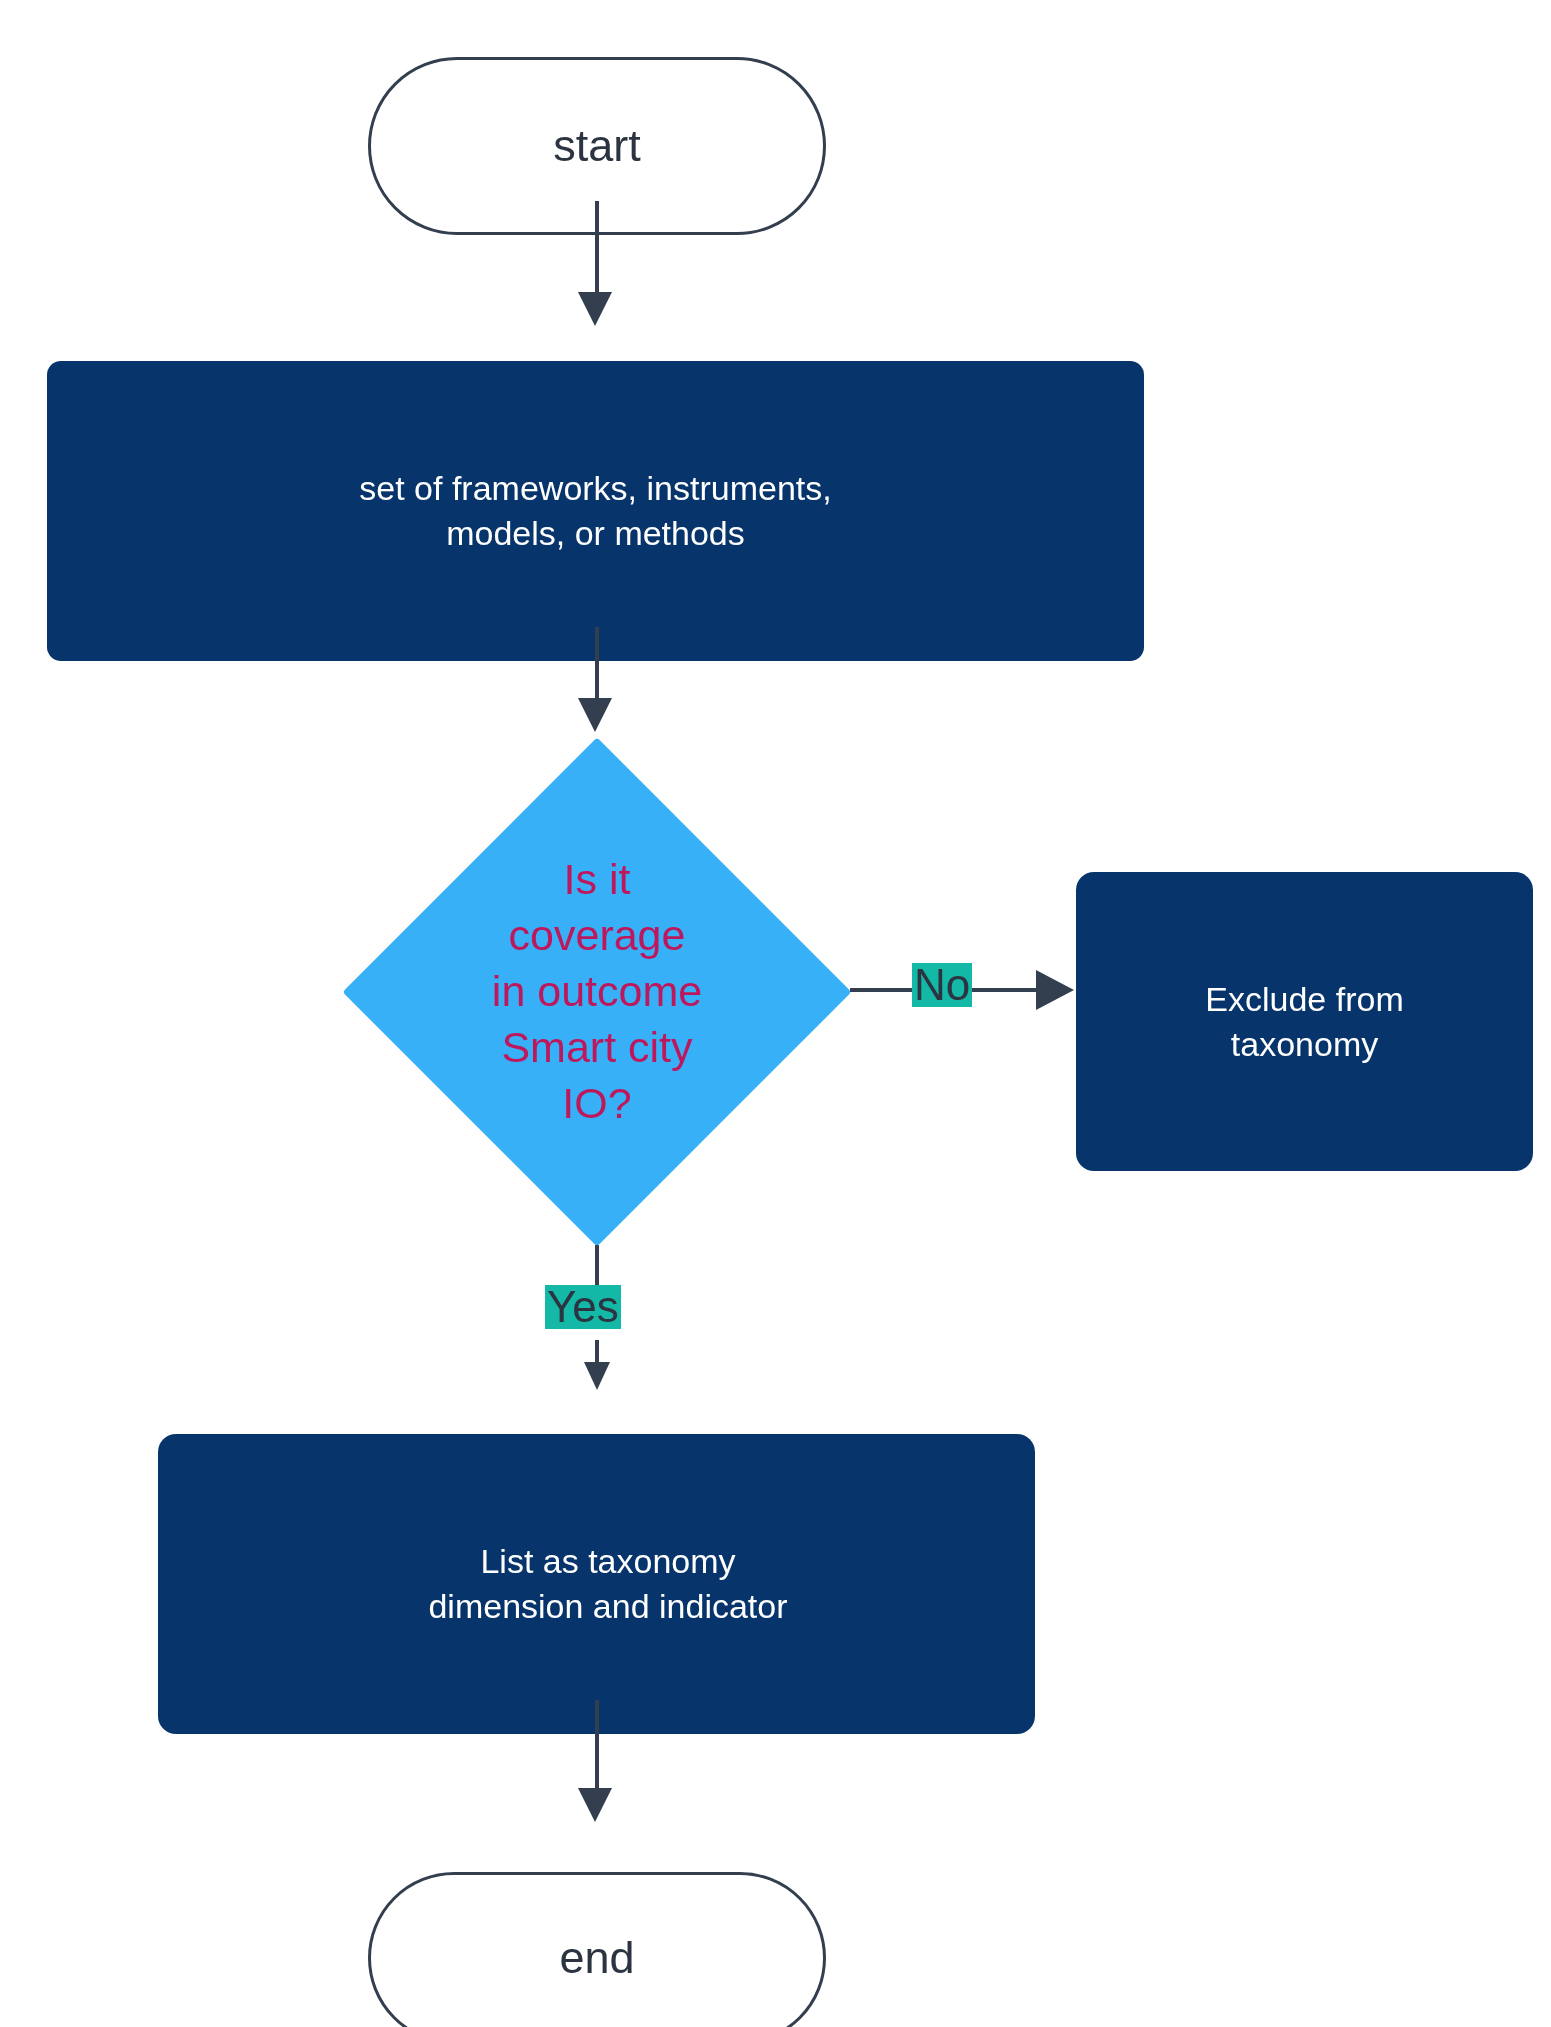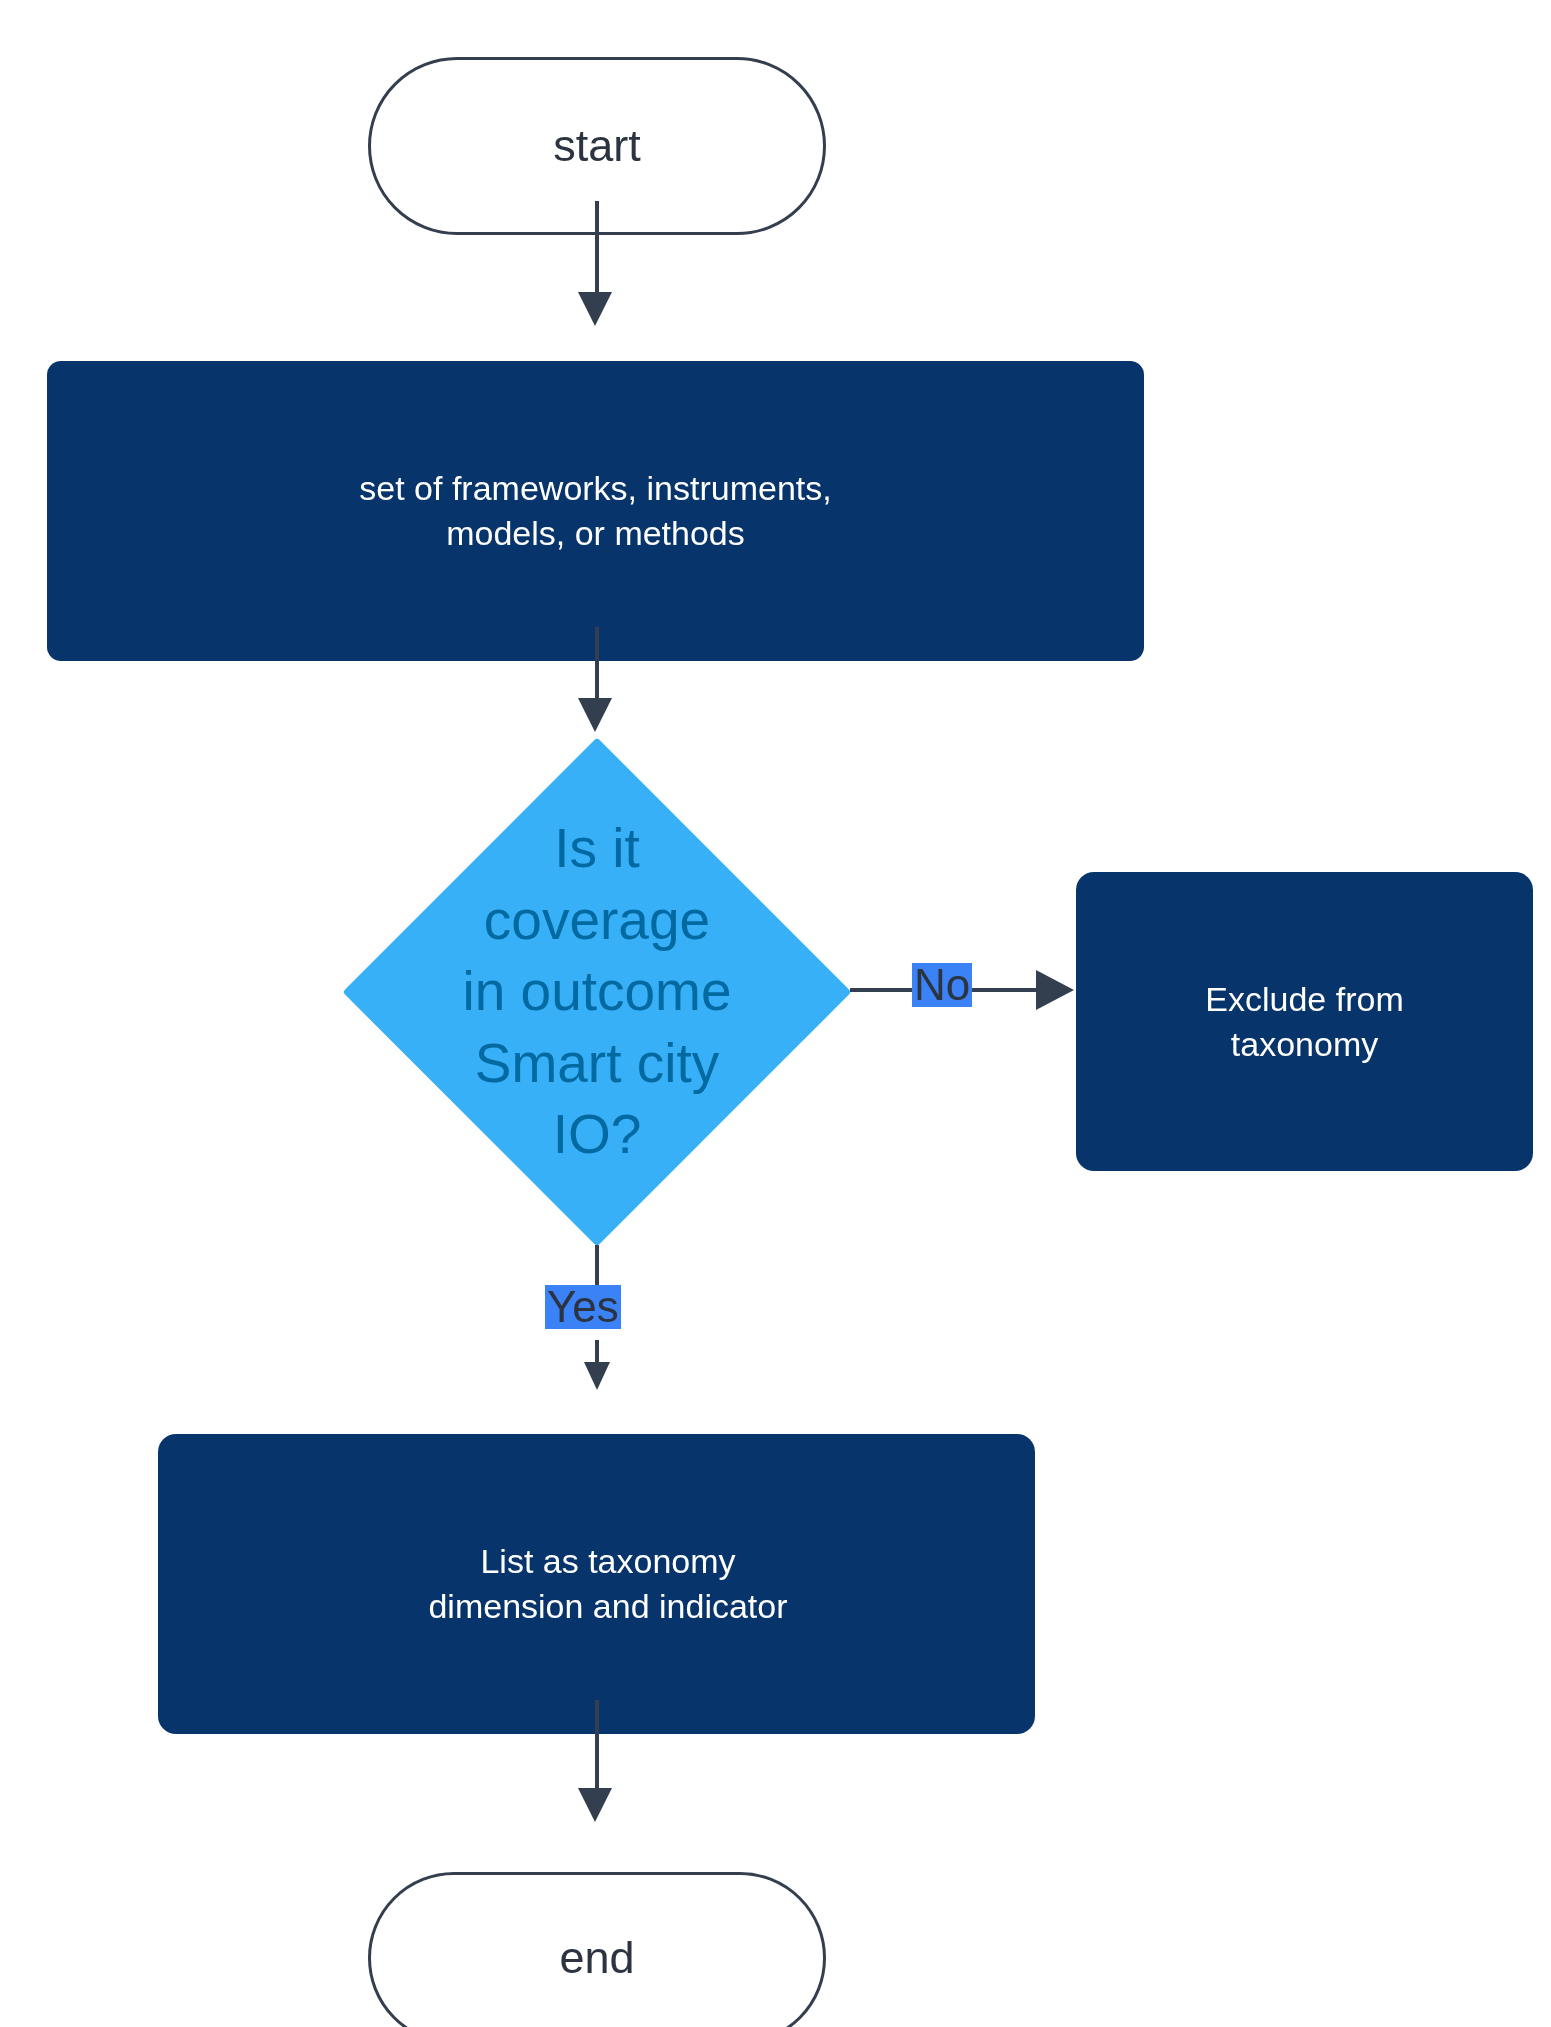--- a/index.html
+++ b/index.html
@@ -67,22 +67,22 @@
   .decision-text {
     position: absolute;
     left: 0;
     top: 0;
     width: 100%;
     height: 100%;
     display: flex;
     align-items: center;
     justify-content: center;
     text-align: center;
-    color: #0369a1;
-    font-size: 55px;
+    color: #be185d;
+    font-size: 43px;
     line-height: 1.30;
     white-space: pre-line;
   }
 
   
   .vline {
     position: absolute;
     width: 4px;
     background: #333f4e;
   }
@@ -113,21 +113,21 @@
     height: 0;
     border-top: 20px solid transparent;
     border-bottom: 20px solid transparent;
     border-left: 38px solid #333f4e;
   }
   .edge-label {
     position: absolute;
     color: #2b3440;
     font-size: 44px;
     line-height: 1;
-    background: #3b82f6;
+    background: #14b8a6;
     padding: 0 2px;
     white-space: nowrap;
   }
 </style>
 </head>
 <body>
 
 <div id="canvas">
 
   <div class="node terminator" style="left:368px; top:23px; width:458px; height:178px;">

